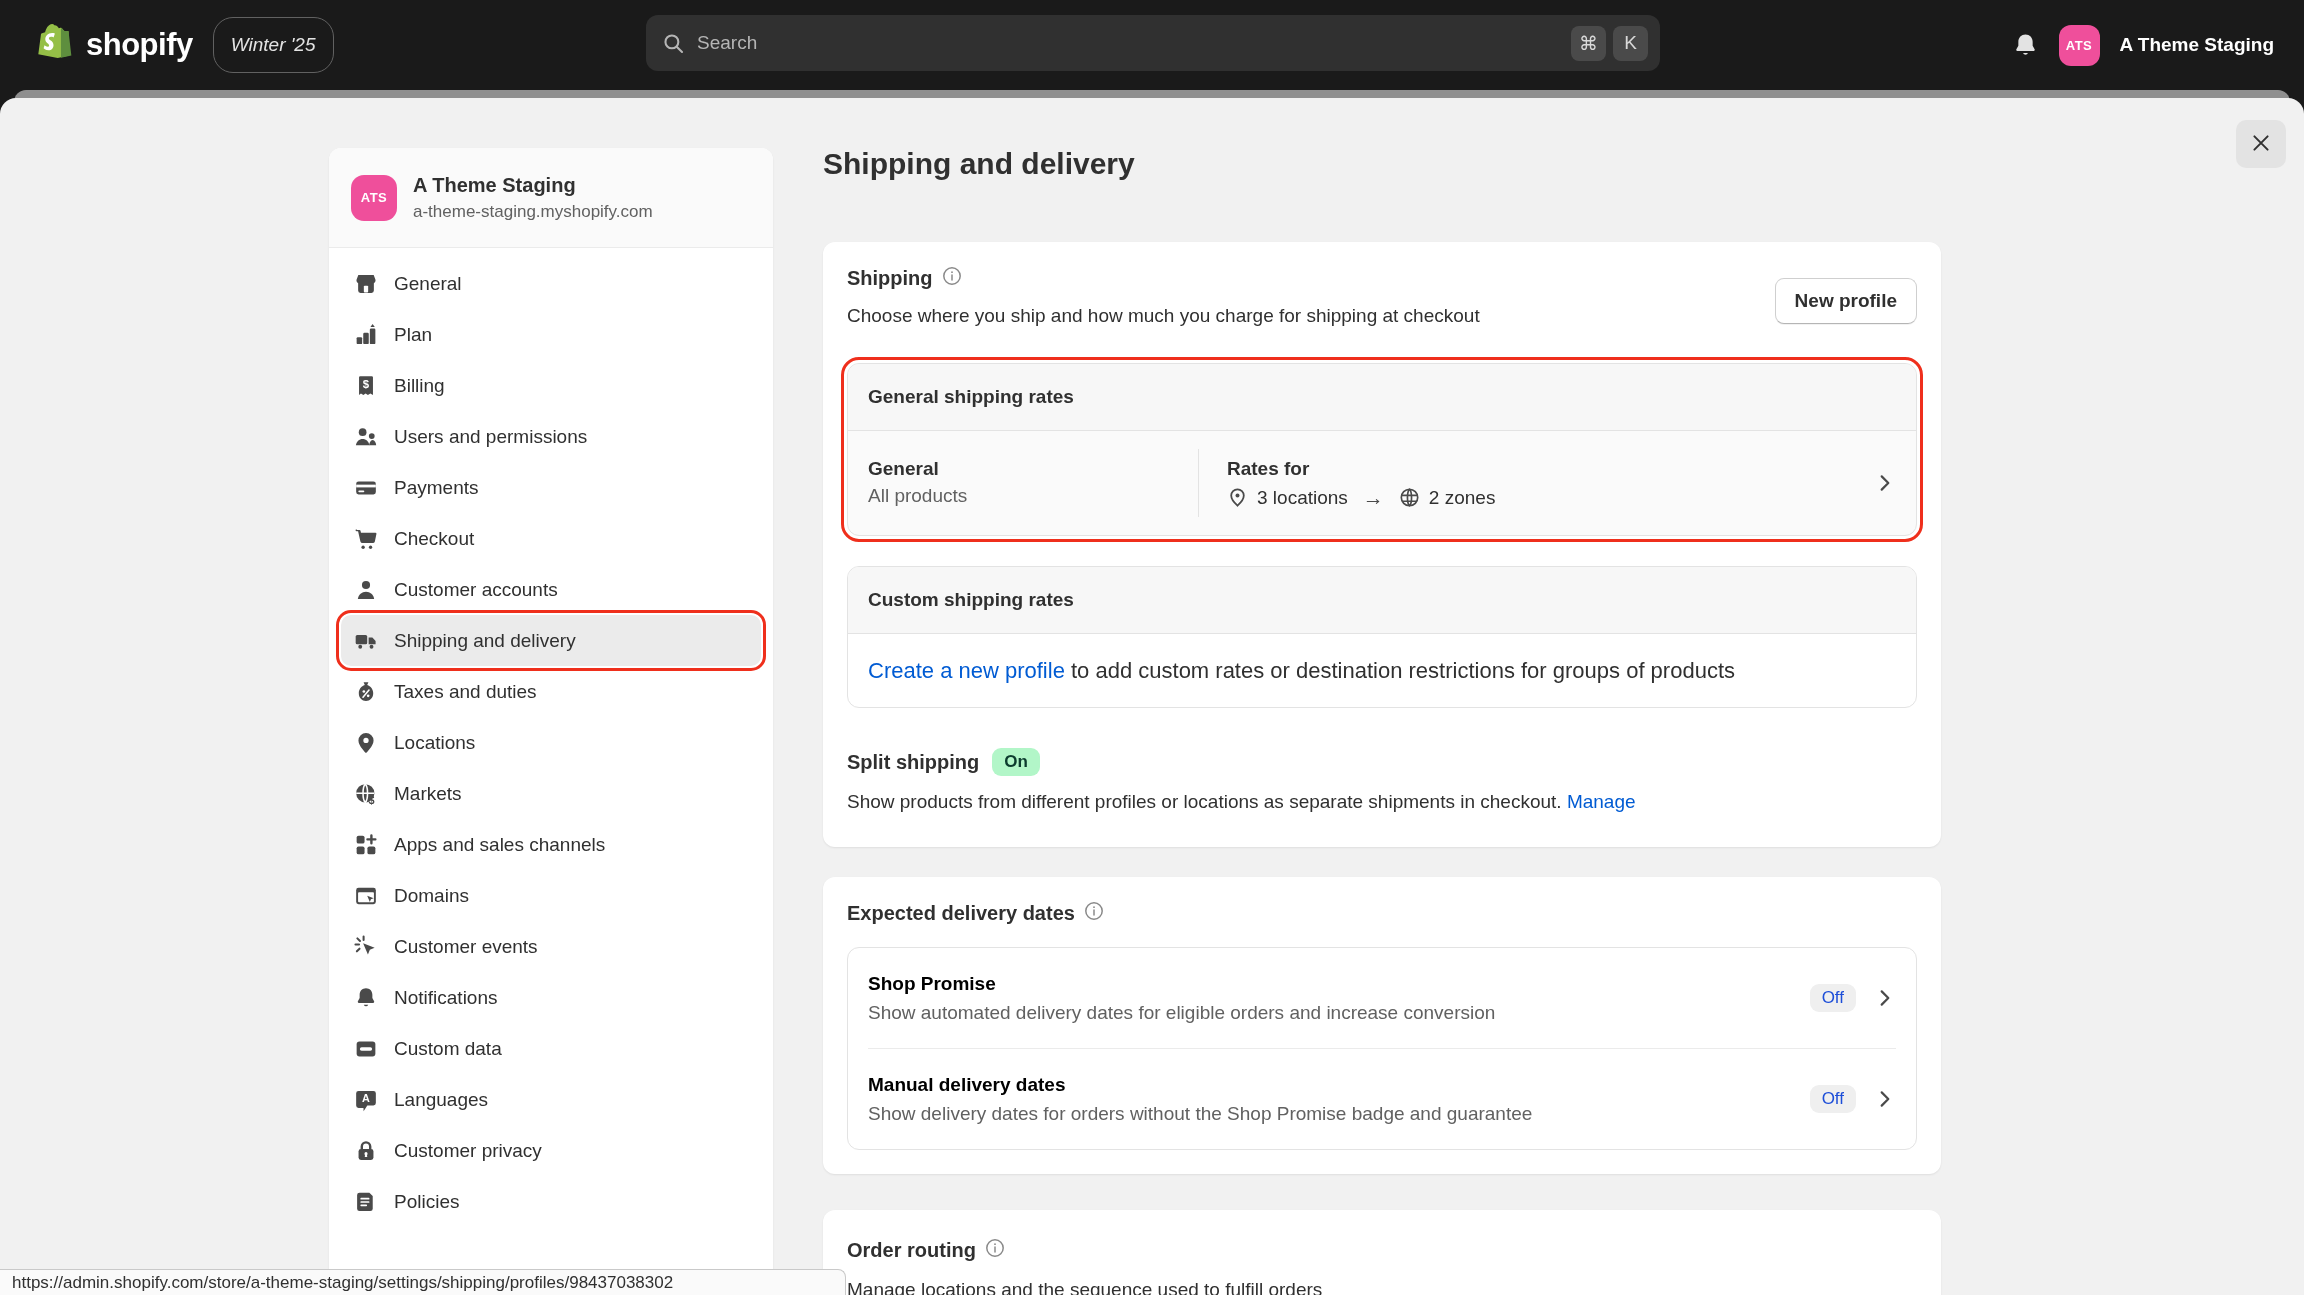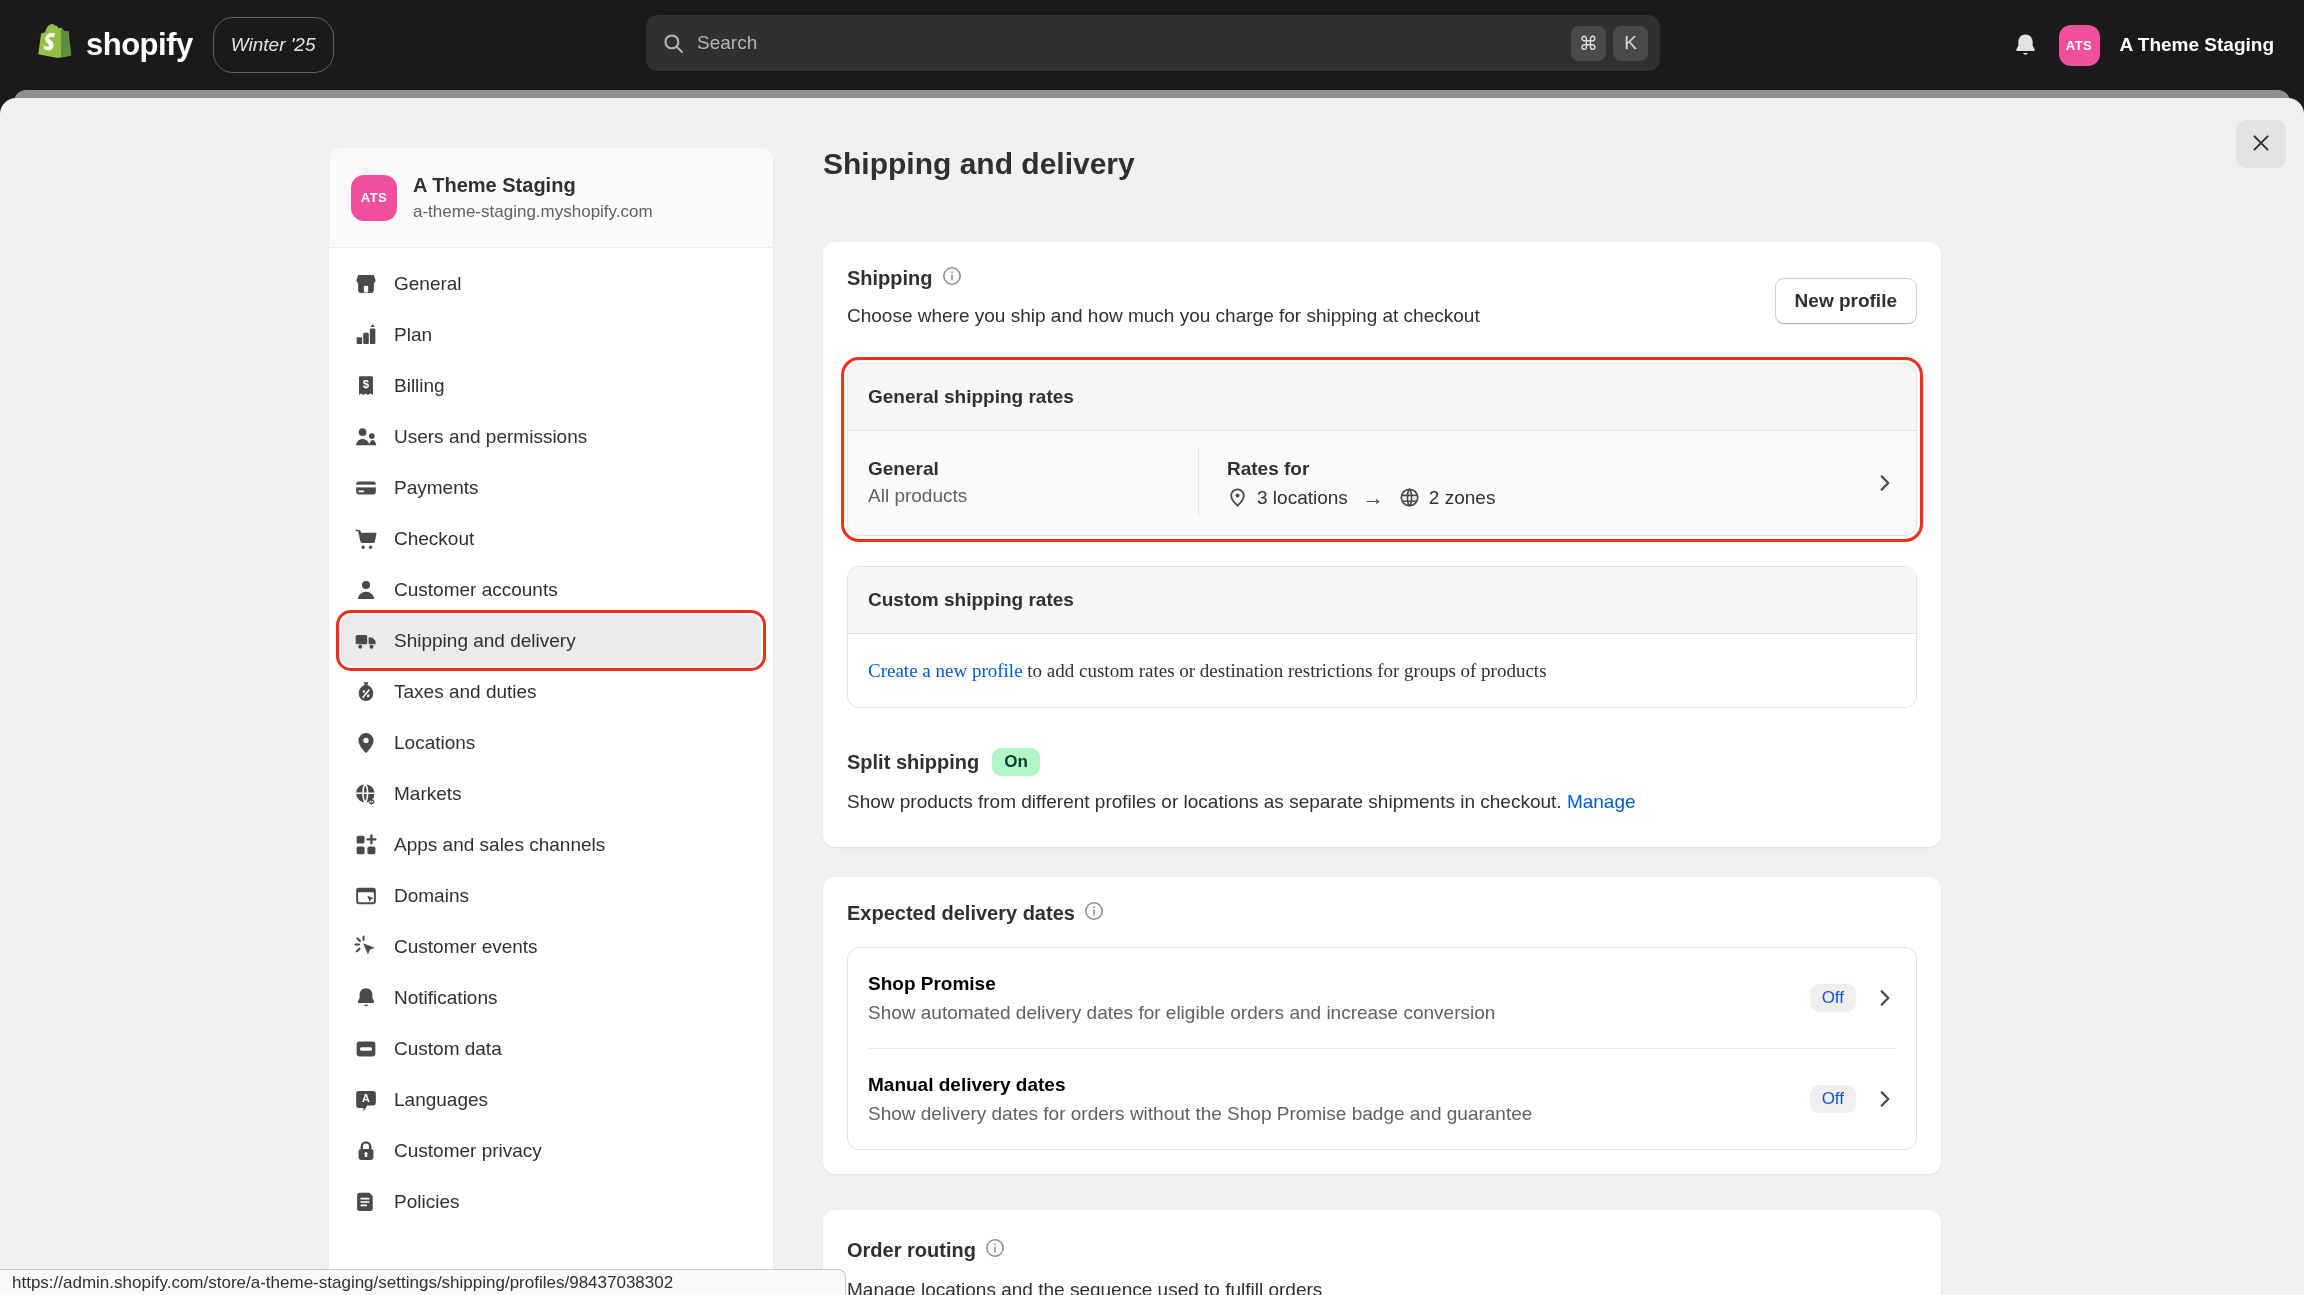--- a/index.html
+++ b/index.html
@@ -64,21 +64,21 @@
   .pr-line2 { font-size:19px; color:#616161; line-height:27px; }
   .pr-vdiv { width:1px; background:#e3e3e3; margin:-6px 28px -6px 0; }
   .pr-col2 { flex:1; }
   .rates-icons { display:flex; align-items:center; gap:9px; margin-top:2px; font-size:19px; color:#303030; line-height:27px; }
   .rates-icons .mini-ico svg { width:21px; height:21px; display:block; color:#4a4a4a; }
   .arrow-glyph { color:#4a4a4a; font-size:21px; margin:0 6px; }
   .row-chevron { align-self:center; margin-left:auto; color:#4a4a4a; }
   .row-chevron svg { width:22px; height:22px; display:block; }
 
   .custom-box { margin-top:30px; border:1px solid #e3e3e3; border-radius:12px; overflow:hidden; background:#fff; }
-  .custom-body { padding:23px 20px; font-size:19px; line-height:27px; color:#303030;font-family:Liberation Serif, serif; }
+  .custom-body { padding:23px 20px; font-size:22px; line-height:27px; color:#303030; }
   a.link { color:var(--link,#005bd3); text-decoration:none; cursor:pointer; }
 
   .split-block { margin-top:40px; }
   .split-title-row { display:flex; align-items:center; gap:13px; }
   .badge-on { background:var(--success-bg,#b2f6c8); color:var(--success-text,#0c3b2e); font-size:17px; font-weight:600; padding:4px 12px; border-radius:9px; }
   .split-desc { margin-top:12px; font-size:19px; line-height:27px; color:#303030; }
 
   .card2 { margin-top:30px; padding-bottom:24px; }
   .inner-list { margin-top:22px; border:1px solid #e3e3e3; border-radius:12px; background:#fff; overflow:hidden; }
   .delivery-row { display:flex; align-items:center; padding:22px 20px; cursor:pointer; }

